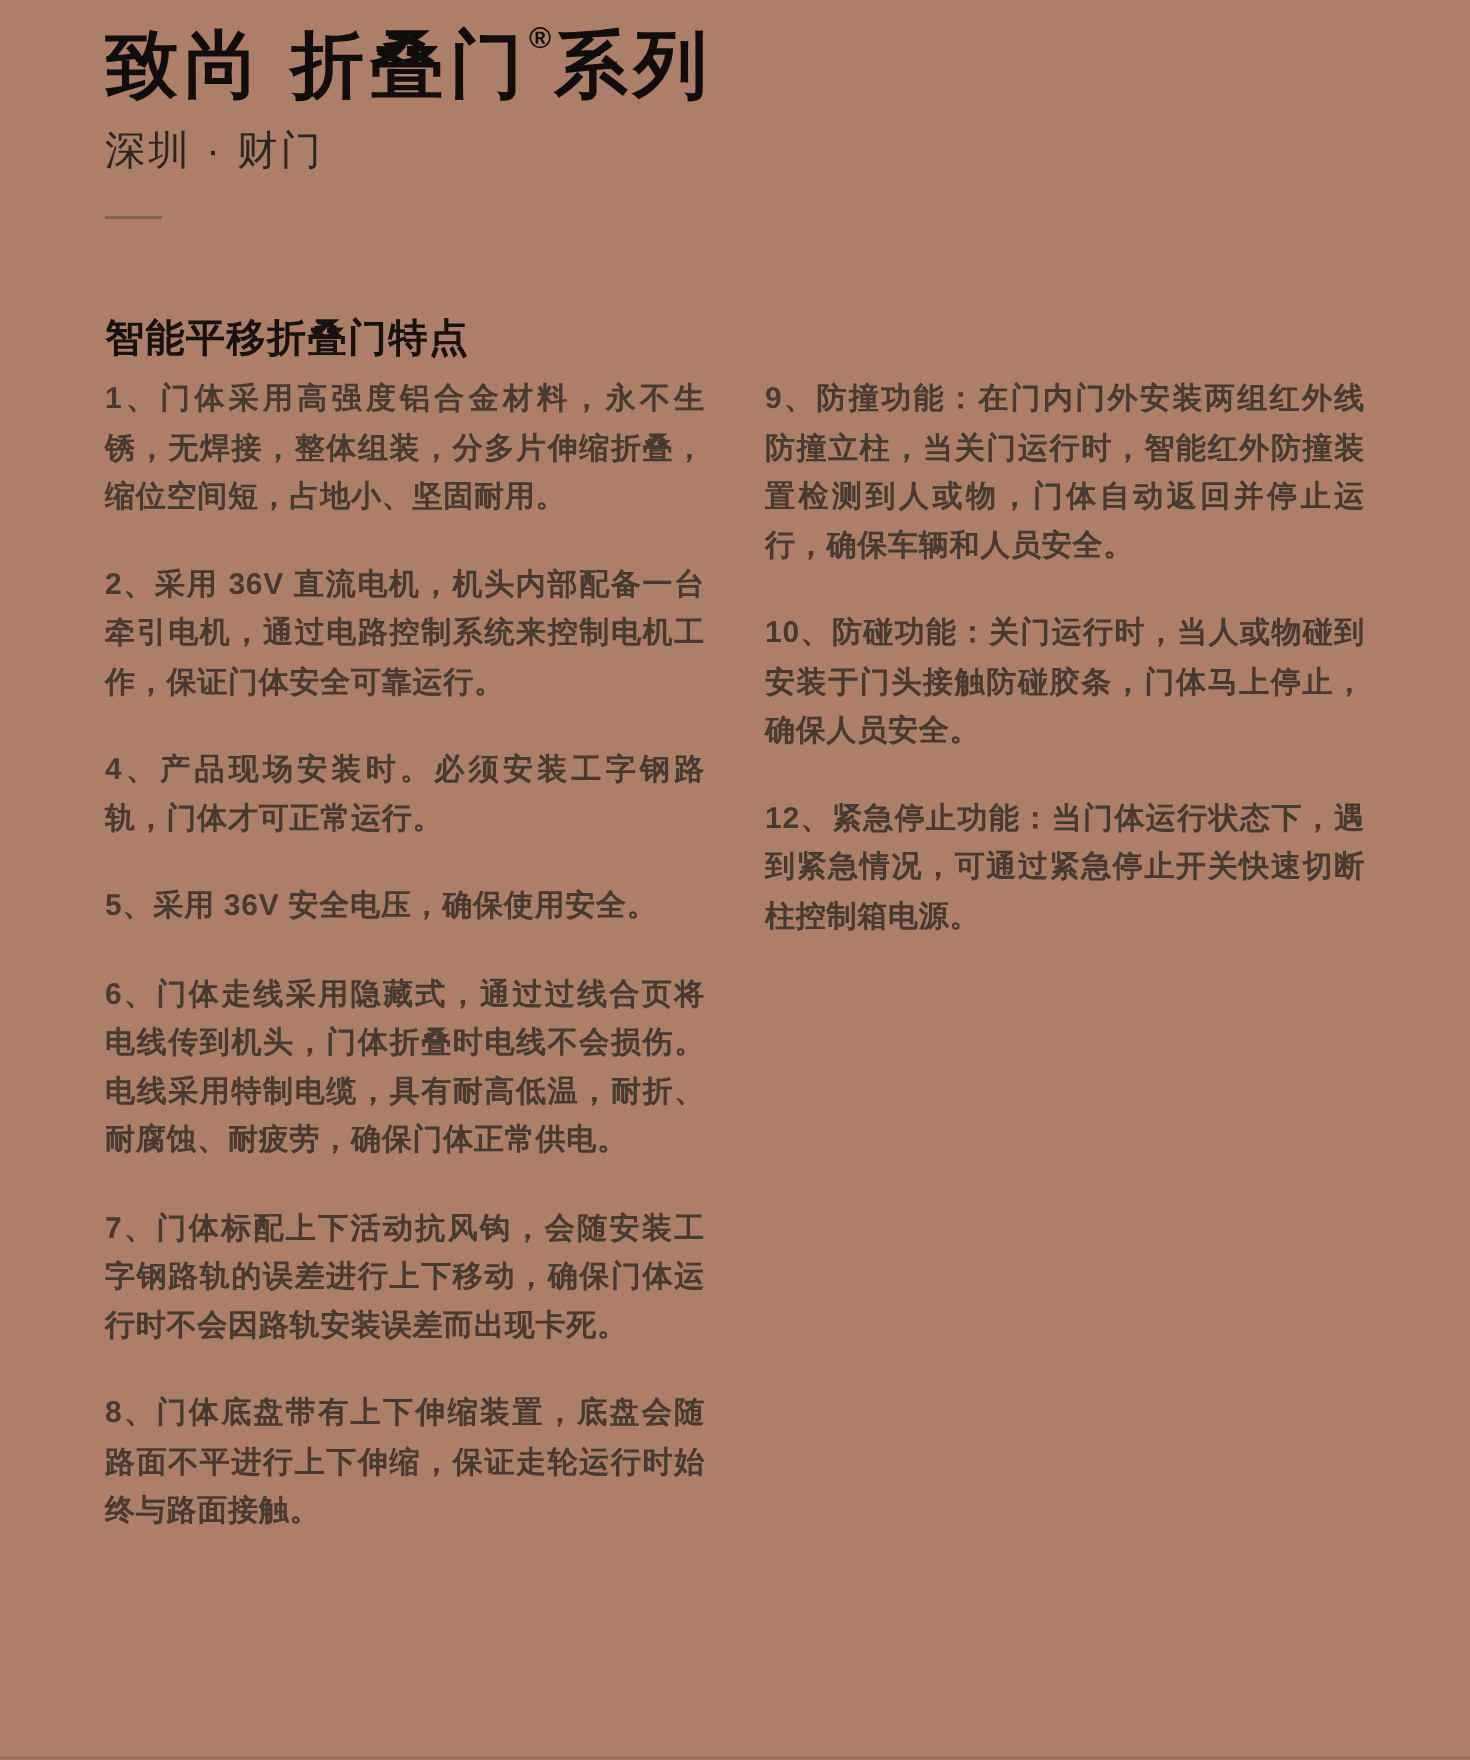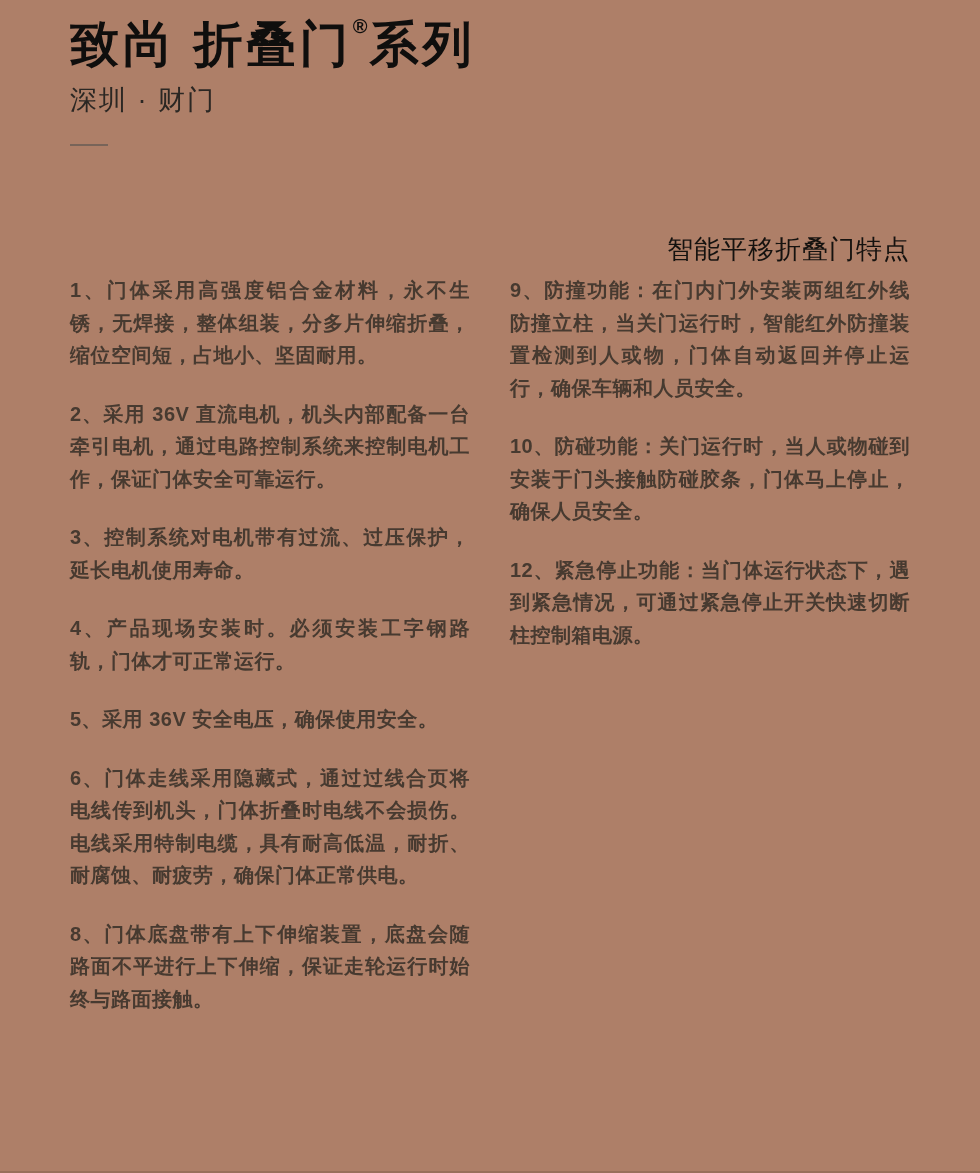--- a/index.html
+++ b/index.html
@@ -41,27 +41,26 @@
     letter-spacing: 2px;
   }
   .header-divider {
     width: 38px;
     height: 2px;
     background: #786459;
     margin-top: 28px;
   }
   
   .section-heading {
-    margin: 88px 0 0 0;
+    margin: 64px 0 0 0;
     font-size: 26px;
     line-height: 30px;
-    font-weight: normal;
+    font-weight: bold;
     color: #15120f;
     letter-spacing: 1px;
-    text-align: right;
   }
   .columns {
     display: flex;
     gap: 40px;
     margin-top: 10px;
   }
   .col {
     width: 410px;
     font-weight: bold;
   }
@@ -94,24 +93,24 @@
     <div class="header-divider"></div>
   </header>
 
   <h2 class="section-heading">智能平移折叠门特点</h2>
 
   <div class="columns">
 
     <div class="col">
       <p>1、门体采用高强度铝合金材料，永不生锈，无焊接，整体组装，分多片伸缩折叠，缩位空间短，占地小、坚固耐用。</p>
       <p>2、采用 36V 直流电机，机头内部配备一台牵引电机，通过电路控制系统来控制电机工作，保证门体安全可靠运行。</p>
-      <p>3、控制系统对电机带有过流、过压保护，延长电机使用寿命。</p>
       <p>4、产品现场安装时。必须安装工字钢路轨，门体才可正常运行。</p>
       <p>5、采用 36V 安全电压，确保使用安全。</p>
       <p>6、门体走线采用隐藏式，通过过线合页将电线传到机头，门体折叠时电线不会损伤。电线采用特制电缆，具有耐高低温，耐折、耐腐蚀、耐疲劳，确保门体正常供电。</p>
+      <p>7、门体标配上下活动抗风钩，会随安装工字钢路轨的误差进行上下移动，确保门体运行时不会因路轨安装误差而出现卡死。</p>
       <p>8、门体底盘带有上下伸缩装置，底盘会随路面不平进行上下伸缩，保证走轮运行时始终与路面接触。</p>
     </div>
 
     <div class="col">
       <p>9、防撞功能：在门内门外安装两组红外线防撞立柱，当关门运行时，智能红外防撞装置检测到人或物，门体自动返回并停止运行，确保车辆和人员安全。</p>
       <p>10、防碰功能：关门运行时，当人或物碰到安装于门头接触防碰胶条，门体马上停止，确保人员安全。</p>
       <p>12、紧急停止功能：当门体运行状态下，遇到紧急情况，可通过紧急停止开关快速切断柱控制箱电源。</p>
     </div>
 
   </div>

